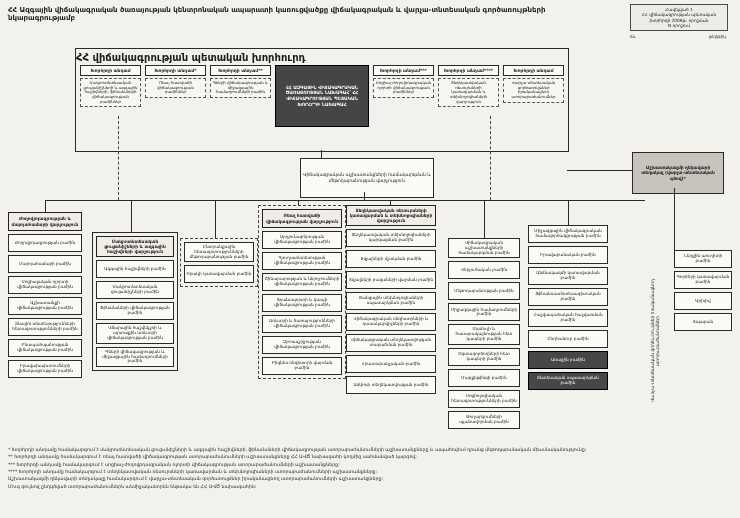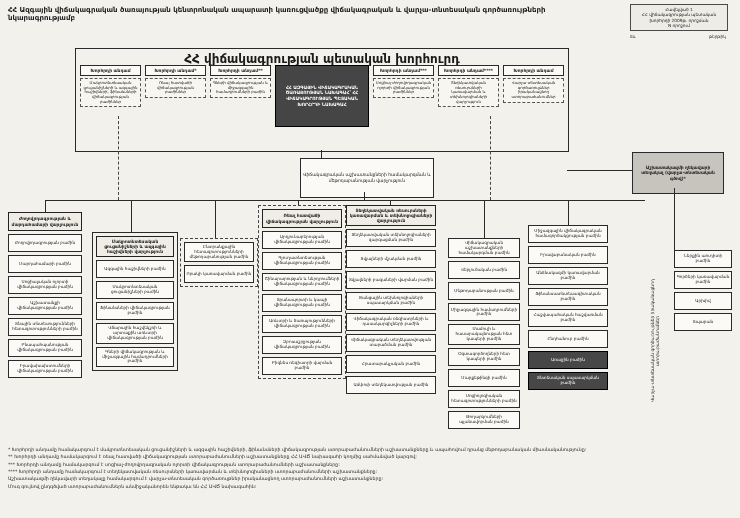--- a/index.html
+++ b/index.html
@@ -4,21 +4,21 @@
 <style>
   html,body{margin:0;padding:0;}
   .page{position:relative;width:740px;height:518px;background:#f2f1ec;font-family:"DejaVu Sans",sans-serif;color:#1b1b1b;overflow:hidden;}
   .title{position:absolute;left:8px;top:6px;width:600px;font-size:7px;font-weight:bold;line-height:1.2;}
   .annex{position:absolute;right:12px;top:4px;width:92px;border:1px solid #4a4a4a;background:#edece7;font-size:4.3px;line-height:1.25;text-align:center;padding:2px;white-space:pre-line;}
   .corner-note{position:absolute;font-size:4.3px;color:#333;}
   .cn-left{right:104px;top:34px;}
   .cn-right{right:14px;top:34px;}
 
   .council-frame{position:absolute;left:75px;top:48px;width:492px;height:102px;border:1px solid #2a2a2a;background:transparent;}
-  .council-title{position:absolute;left:0;top:3px;width:100%;text-align:center;font-size:12px;font-weight:bold;}
+  .council-title{position:absolute;left:0;top:3px;width:100%;text-align:left;font-size:10px;font-weight:bold;}
   .members-row{position:absolute;left:4px;top:16px;right:4px;bottom:4px;display:flex;gap:4px;align-items:flex-start;}
   .members{display:flex;gap:4px;flex:1;align-items:flex-start;}
   .member{flex:1;display:flex;flex-direction:column;gap:2px;}
   .member-label{border:1px solid #2a2a2a;background:#fbfaf7;font-size:4.4px;font-weight:bold;text-align:center;padding:2px 1px;}
   .member-note{border:1px dashed #555;background:#f7f6f1;font-size:3.9px;line-height:1.2;text-align:center;padding:2px 1px;}
   .president{width:88px;min-height:56px;background:#454545;color:#fff;border:1px solid #000;font-size:4.5px;font-weight:bold;text-align:center;display:flex;align-items:center;justify-content:center;padding:2px;line-height:1.25;}
 
   .coordination{position:absolute;left:300px;top:158px;width:128px;height:34px;border:1px solid #2a2a2a;background:#fbfaf7;font-size:4.5px;text-align:center;display:flex;align-items:center;justify-content:center;padding:2px;line-height:1.25;}
   .staff-head{position:absolute;left:632px;top:152px;width:86px;height:36px;border:1px solid #2a2a2a;background:#c7c4bd;font-size:4.4px;font-weight:bold;text-align:center;display:flex;align-items:center;justify-content:center;padding:2px;line-height:1.25;}
 

